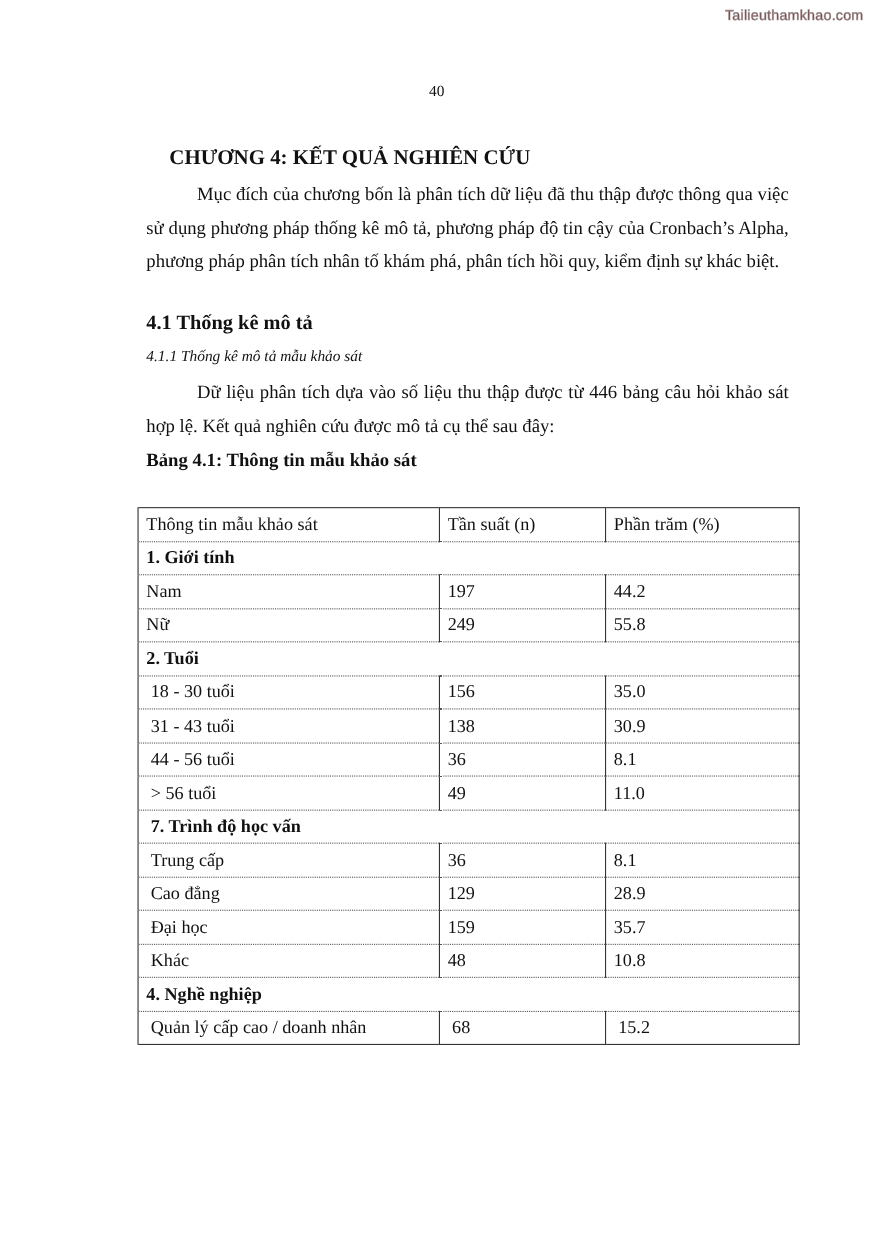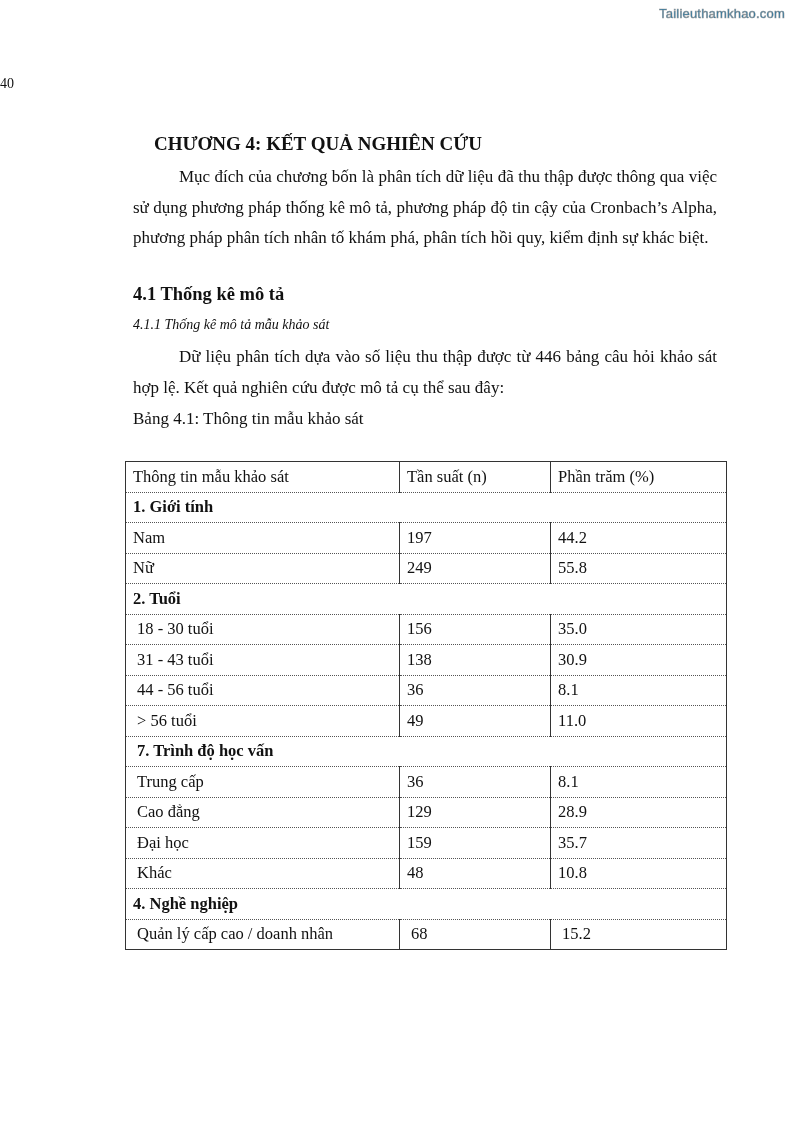--- a/index.html
+++ b/index.html
@@ -1,29 +1,29 @@
 <!DOCTYPE html>
 <html><head>
 <meta charset="utf-8">
 <style>
   html, body { margin: 0; padding: 0; background: #ffffff; }
   body { width: 794px; height: 1123px; position: relative; overflow: hidden;
          font-family: "Liberation Serif", "DejaVu Serif", serif; color: #111; }
   .watermark { position: absolute; top: 6px; right: 9px; font-family: "Liberation Sans", "DejaVu Sans", sans-serif;
-               font-size: 13px; color: #0369a1; -webkit-text-stroke: 0.6px #9a9a9a; letter-spacing: 0.2px; }
-  .page-number { position: absolute; top: 76px; left: 0; width: 794px; text-align: left; font-size: 14px; }
+               font-size: 13px; color: #7f1d1d; -webkit-text-stroke: 0.6px #9a9a9a; letter-spacing: 0.2px; }
+  .page-number { position: absolute; top: 76px; left: 0; width: 794px; text-align: center; font-size: 14px; }
   .chapter-title { position: absolute; top: 133px; left: 0; width: 636px; text-align: center;
                    font-weight: bold; font-size: 19px; }
   .para { position: absolute; left: 133px; width: 584px; font-size: 17px; line-height: 30.5px; text-align: justify; }
   .para .indent { display: inline-block; width: 46px; }
   .intro { top: 162px; }
   .h-section { position: absolute; top: 284px; left: 133px; font-size: 18.5px; font-weight: bold; }
   .h-sub { position: absolute; top: 317px; left: 133px; font-size: 14px; font-style: italic; }
   .data-para { top: 342px; }
-  .table-caption { position: absolute; top: 409px; left: 133px; font-size: 17px; font-weight: normal; }
+  .table-caption { position: absolute; top: 409px; left: 133px; font-size: 17px; font-weight: bold; }
   table.sample { position: absolute; top: 450px; left: 125px; width: 602px; border-collapse: collapse;
                  border: 1.2px solid #333; font-size: 16.5px; margin-top: 11px; }
   table.sample td { height: 29.5px; padding: 0 0 0 7px; vertical-align: middle; border-left: 1.2px solid #333;
                     border-top: 1px dotted #555; }
   table.sample tr:first-child td { border-top: none; }
   table.sample td.c1 { width: 266px; }
   table.sample td.c2 { width: 143px; }
   table.sample tr.group td { font-weight: bold; }
   .pad { padding-left: 11px !important; }
 </style>

